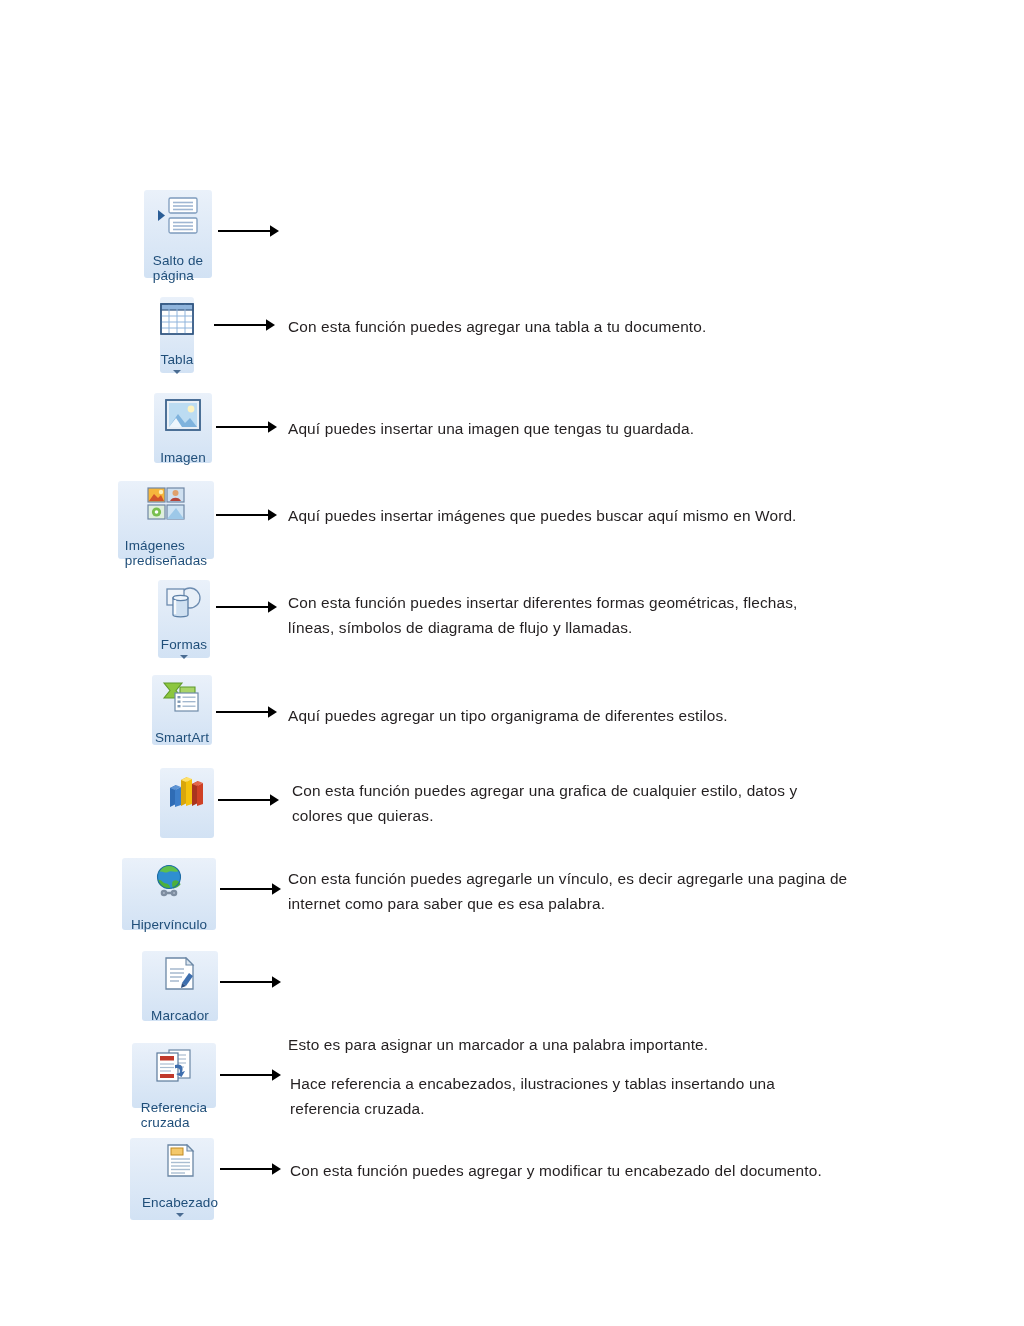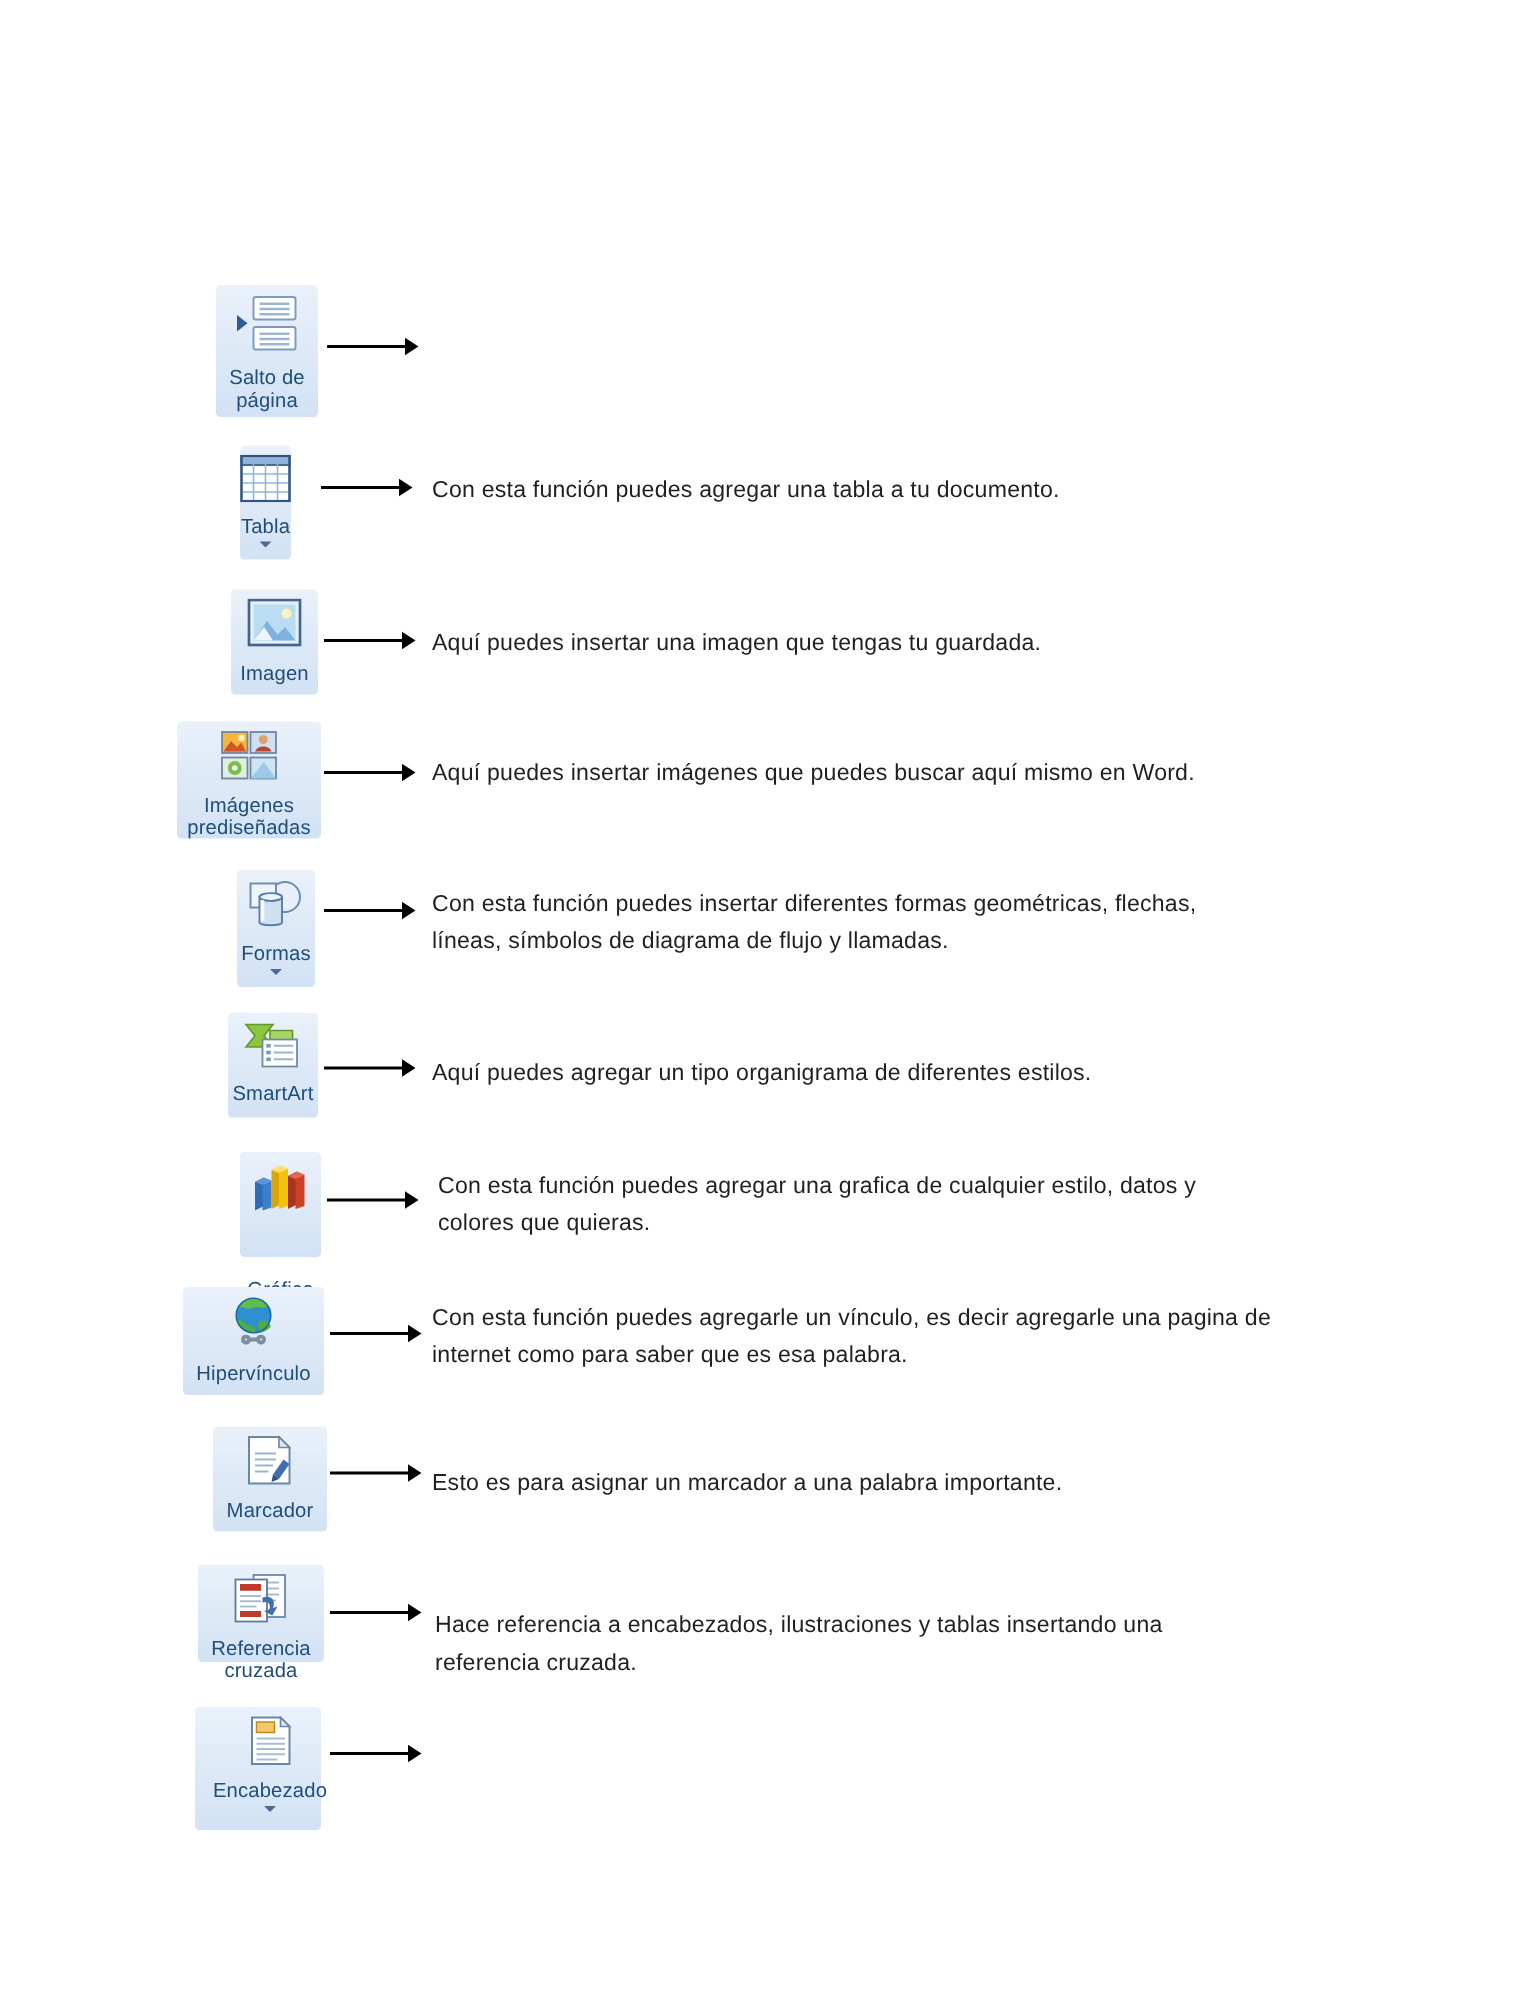--- a/index.html
+++ b/index.html
@@ -28,23 +28,23 @@
     justify-content: flex-start;
     background: linear-gradient(180deg, #eaf1fa 0%, #dfeaf7 45%, #d2e2f4 100%);
     border-radius: 3px;
     box-sizing: border-box;
     padding: 6px 5px 4px 5px;
   }
   .btn-label {
     font-size: 13.5px;
     line-height: 15px;
     color: #1f4e79;
-    text-align: center;
+    text-align: left;
     letter-spacing: .1px;
-    margin-top: 3px;
+    margin-top: 13px;
     white-space: pre-line;
   }
   .caret {
     display: block;
     width: 0; height: 0;
     border-left: 4.5px solid transparent;
     border-right: 4.5px solid transparent;
     border-top: 4.5px solid #4a6c92;
     margin-top: 3px;
   }
@@ -298,21 +298,21 @@
       </svg>
     </span>
     <span class="btn-label">Marcador</span>
   </div>
   <span class="arrow" style="left:220px; top:975px;">
     <svg width="62" height="14" viewBox="0 0 62 14">
       <line x1="0" y1="7" x2="52" y2="7" stroke="#000" stroke-width="2"></line>
       <path d="M52 1.2 L61 7 L52 12.8 Z" fill="#000"></path>
     </svg>
   </span>
-  <div class="desc" style="left:288px; top:976px; width:680px;">Esto es para asignar un marcador a una palabra importante.</div>
+  <div class="desc" style="left:288px; top:1032px; width:680px;">Esto es para asignar un marcador a una palabra importante.</div>
 
   <div class="btn-cell" style="left:132px; top:1043px; width:84px; height:65px;">
     <span class="icon">
       <svg width="38" height="34" viewBox="0 0 38 34">
         <rect x="14" y="1" width="21" height="28" fill="#ffffff" stroke="#6b87a5" stroke-width="1.2"></rect>
         <g stroke="#a9bdd1" stroke-width="1.2">
           <line x1="18" y1="6" x2="31" y2="6"></line>
           <line x1="18" y1="10" x2="31" y2="10"></line>
           <line x1="18" y1="14" x2="31" y2="14"></line>
           <line x1="18" y1="18" x2="29" y2="18"></line>
@@ -357,14 +357,15 @@
     </span>
     <span class="btn-label">Encabezado</span>
     <span class="caret"></span>
   </div>
   <span class="arrow" style="left:220px; top:1162px;">
     <svg width="62" height="14" viewBox="0 0 62 14">
       <line x1="0" y1="7" x2="52" y2="7" stroke="#000" stroke-width="2"></line>
       <path d="M52 1.2 L61 7 L52 12.8 Z" fill="#000"></path>
     </svg>
   </span>
+  <div class="desc" style="left:290px; top:1158px; width:700px;">Con esta función puedes agregar y modificar tu encabezado del documento.</div>
 
 </div>
 
 </body></html>

